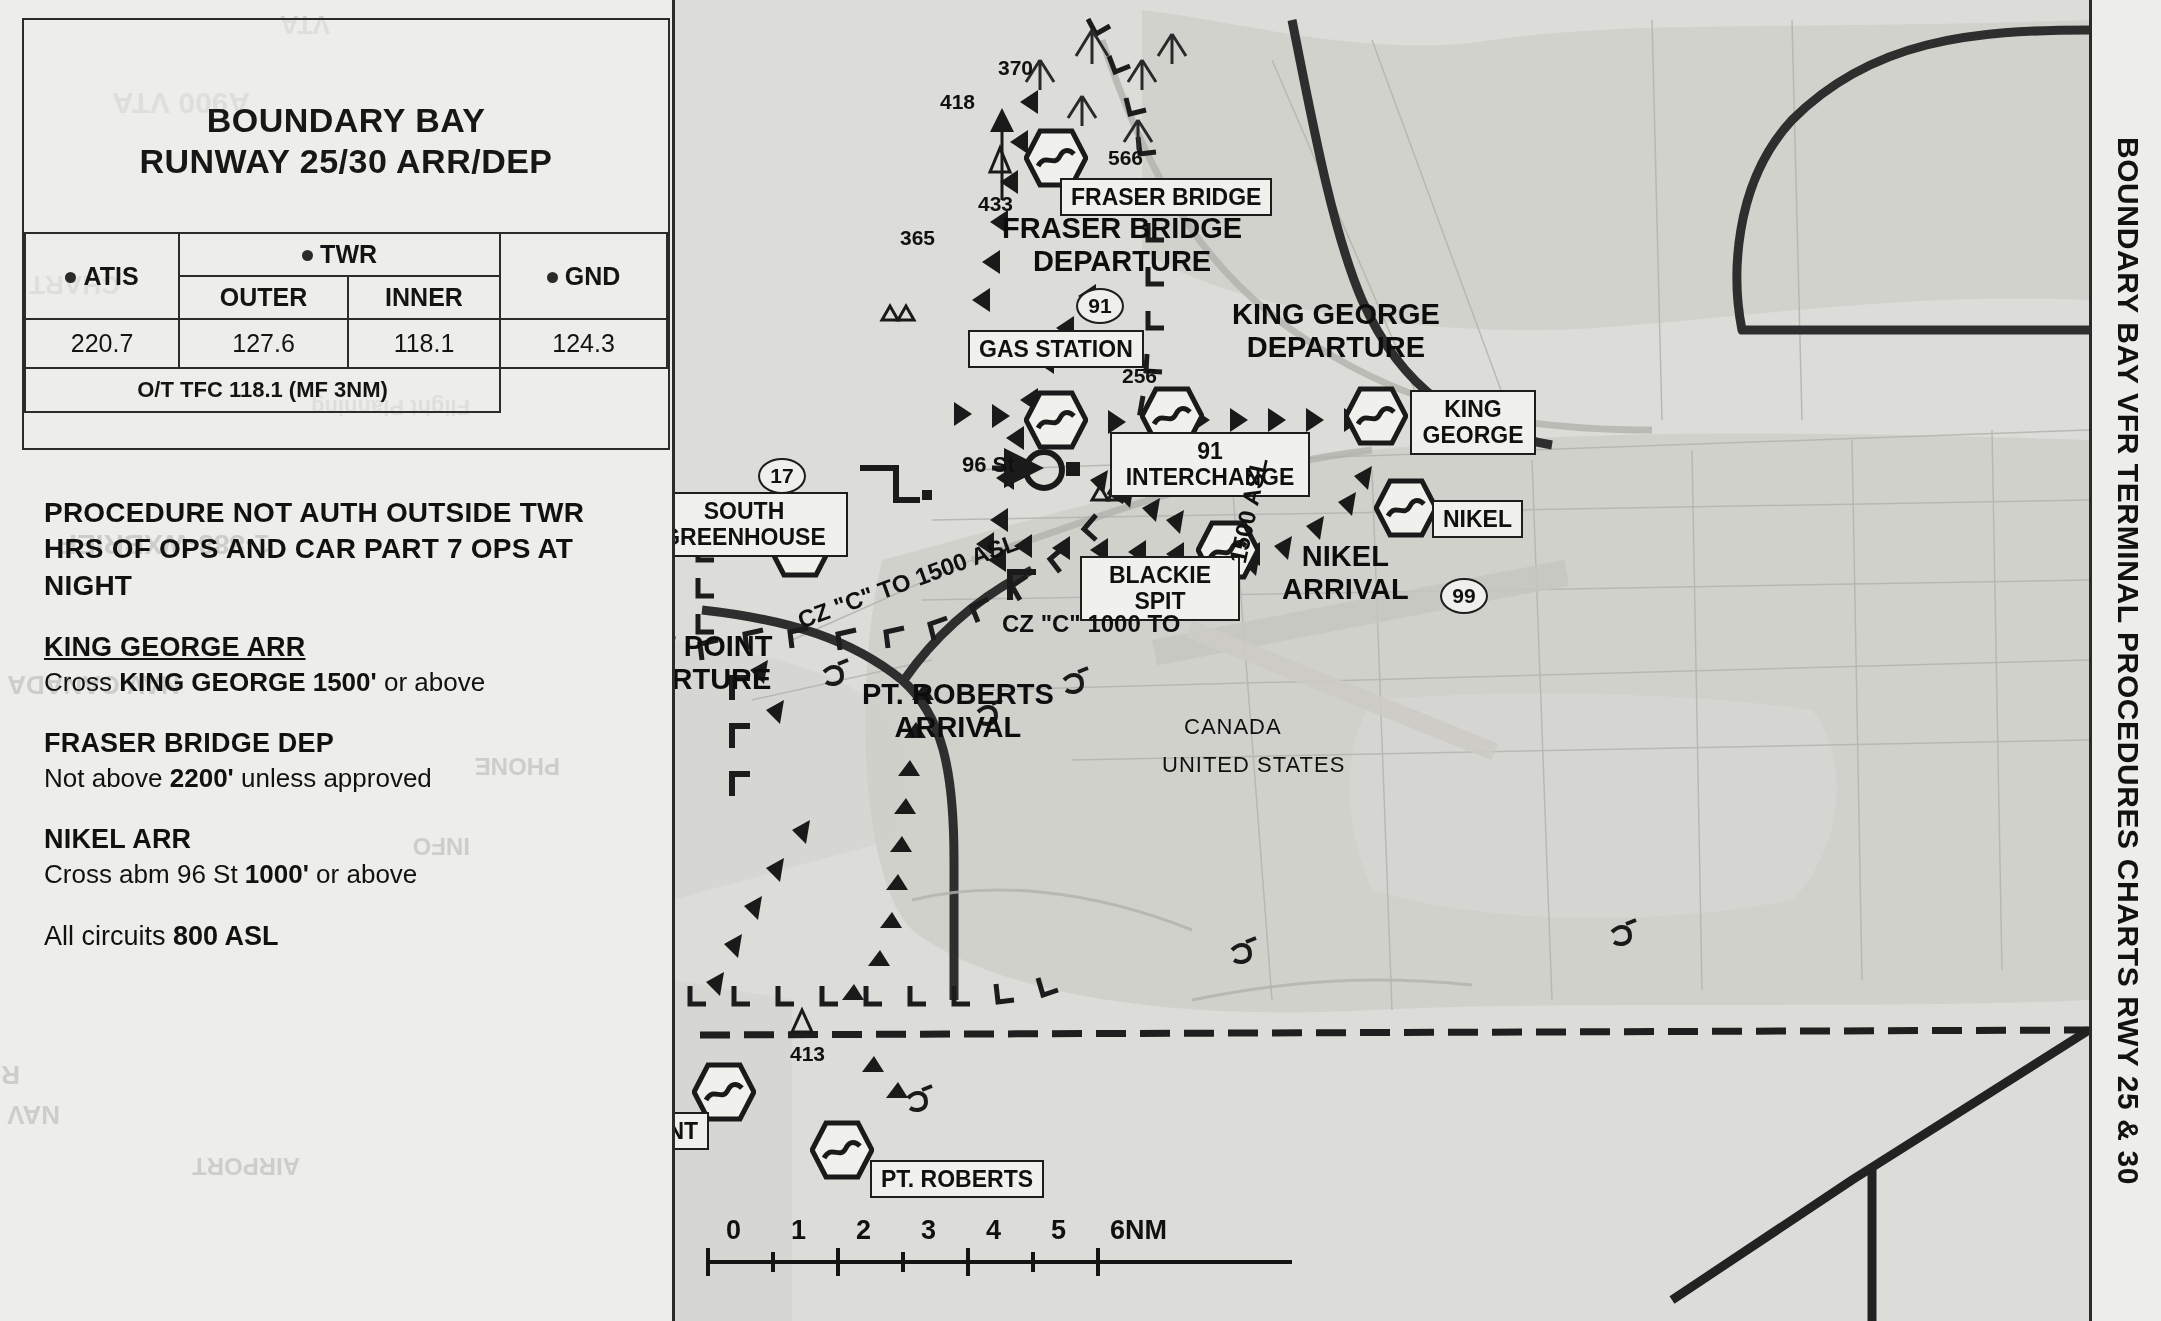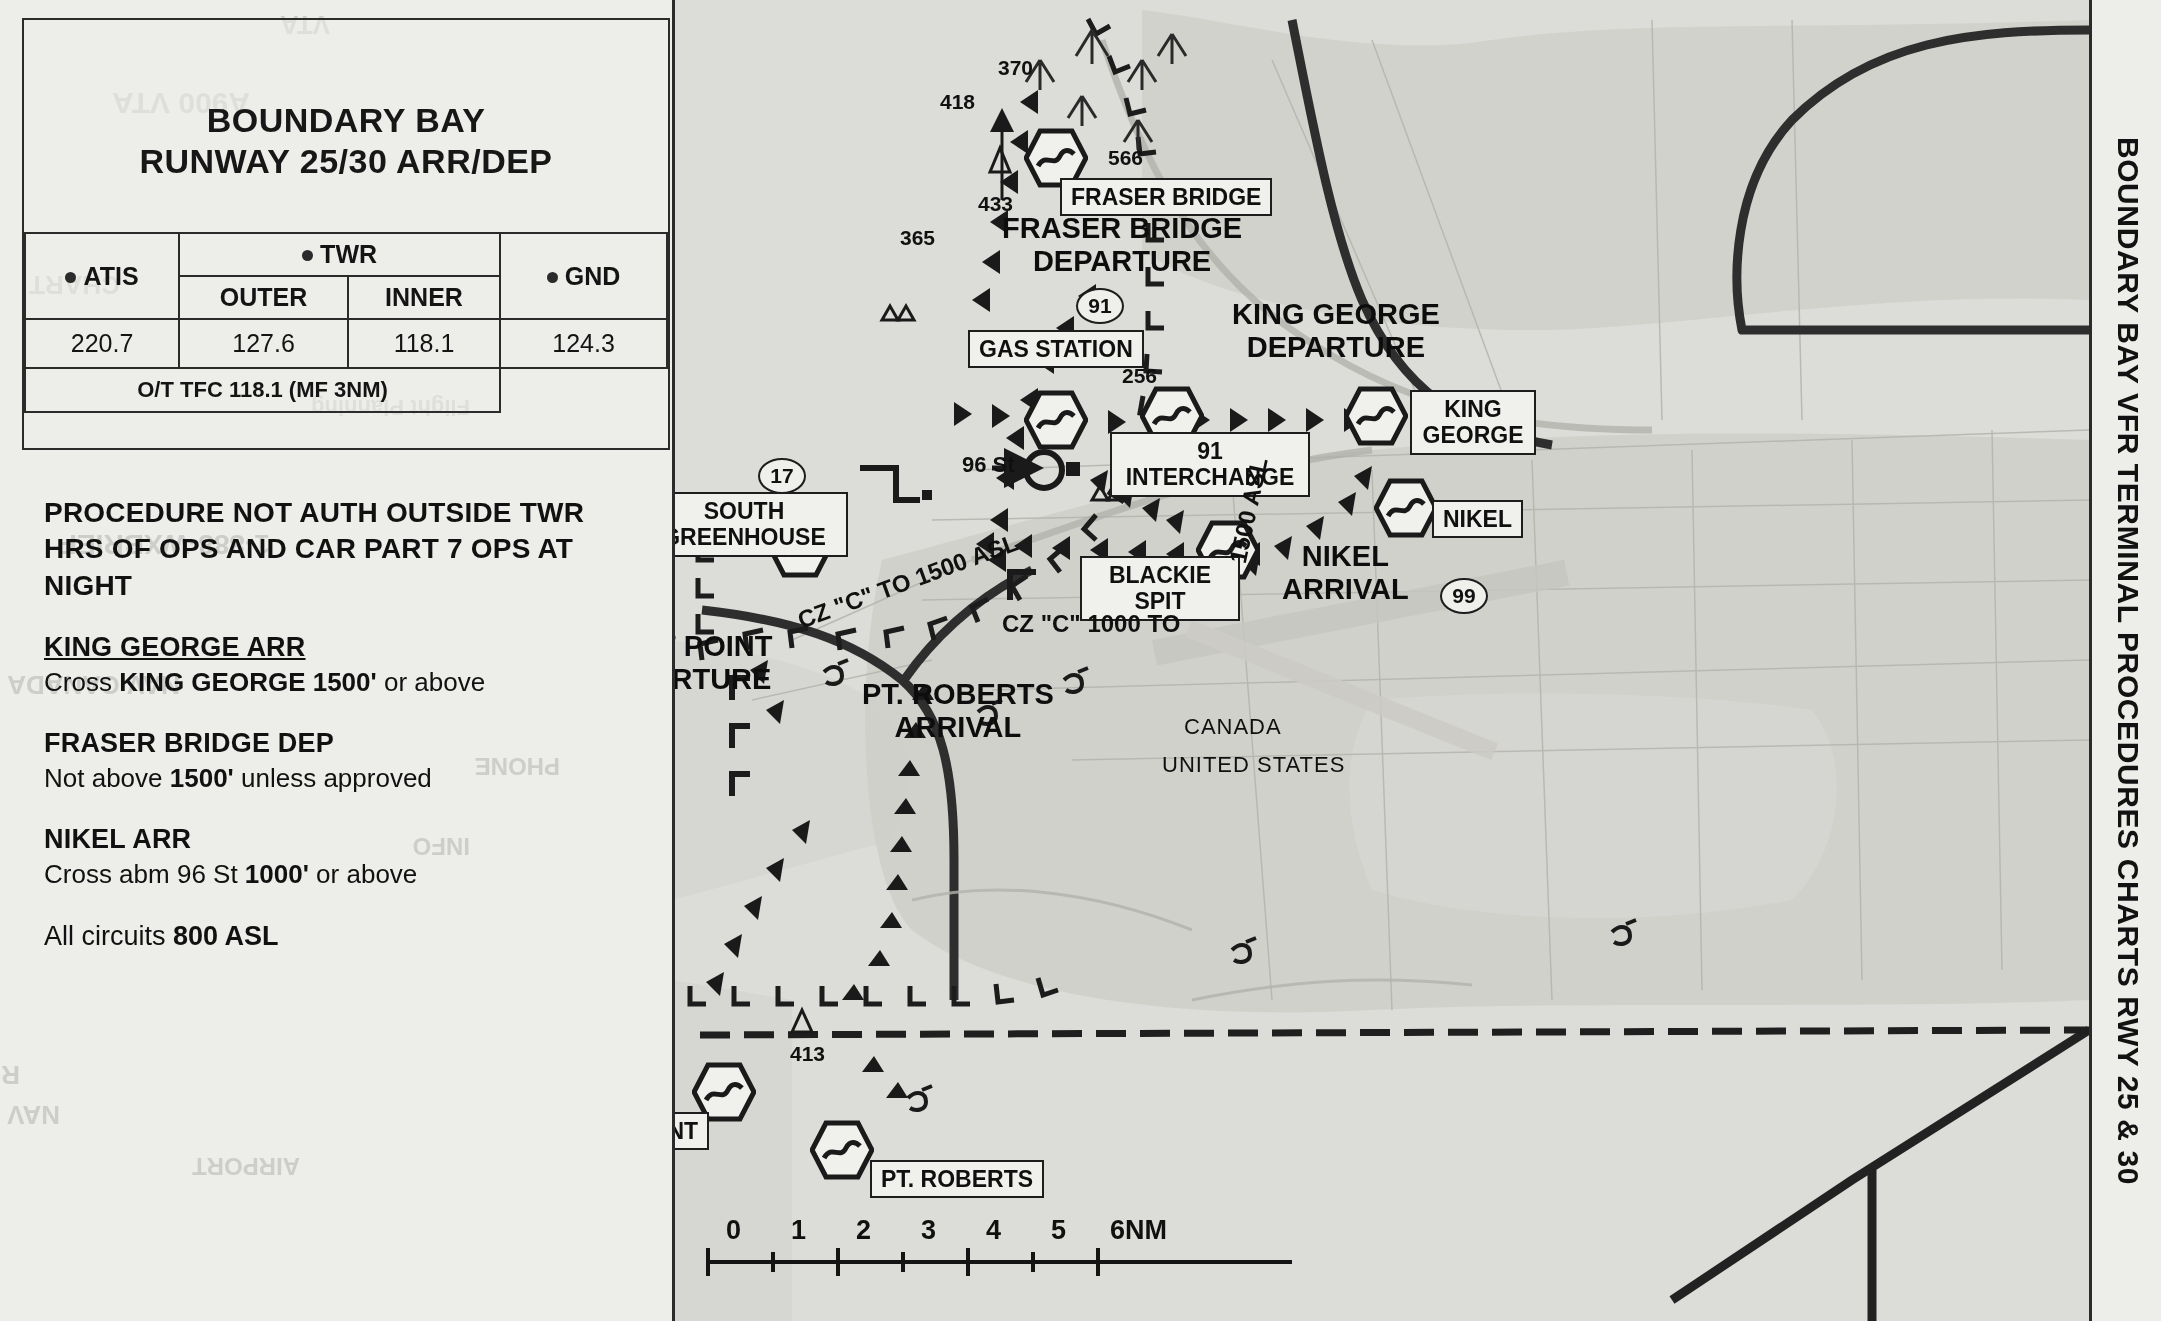--- a/index.html
+++ b/index.html
@@ -281,21 +281,21 @@
         <div class="note-head">PROCEDURE NOT AUTH OUTSIDE TWR HRS OF OPS AND CAR PART 7 OPS AT NIGHT</div>
       </div>
 
       <div class="note-block">
         <div class="note-head" style="text-decoration:underline;">KING GEORGE ARR</div>
         <div class="note-sub"><span>Cross </span><b>KING GEORGE 1500'</b><span> or above</span></div>
       </div>
 
       <div class="note-block">
         <div class="note-head">FRASER BRIDGE DEP</div>
-        <div class="note-sub"><span>Not above </span><b>1500'</b><span> unless approved</span></div>
+        <div class="note-sub"><span>Not above </span><b>2200'</b><span> unless approved</span></div>
       </div>
 
       <div class="note-block">
         <div class="note-head">NIKEL ARR</div>
         <div class="note-sub"><span>Cross abm 96 St </span><b>1000'</b><span> or above</span></div>
       </div>
 
       <div class="note-block">
         <div class="note-sub" style="font-size:27px;"><span>All circuits </span><b>800 ASL</b></div>
       </div>

